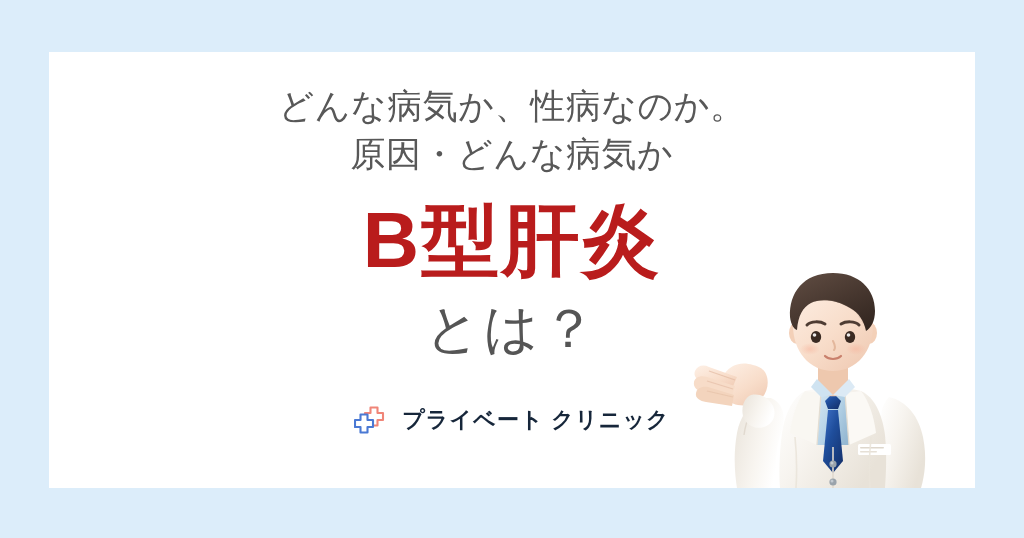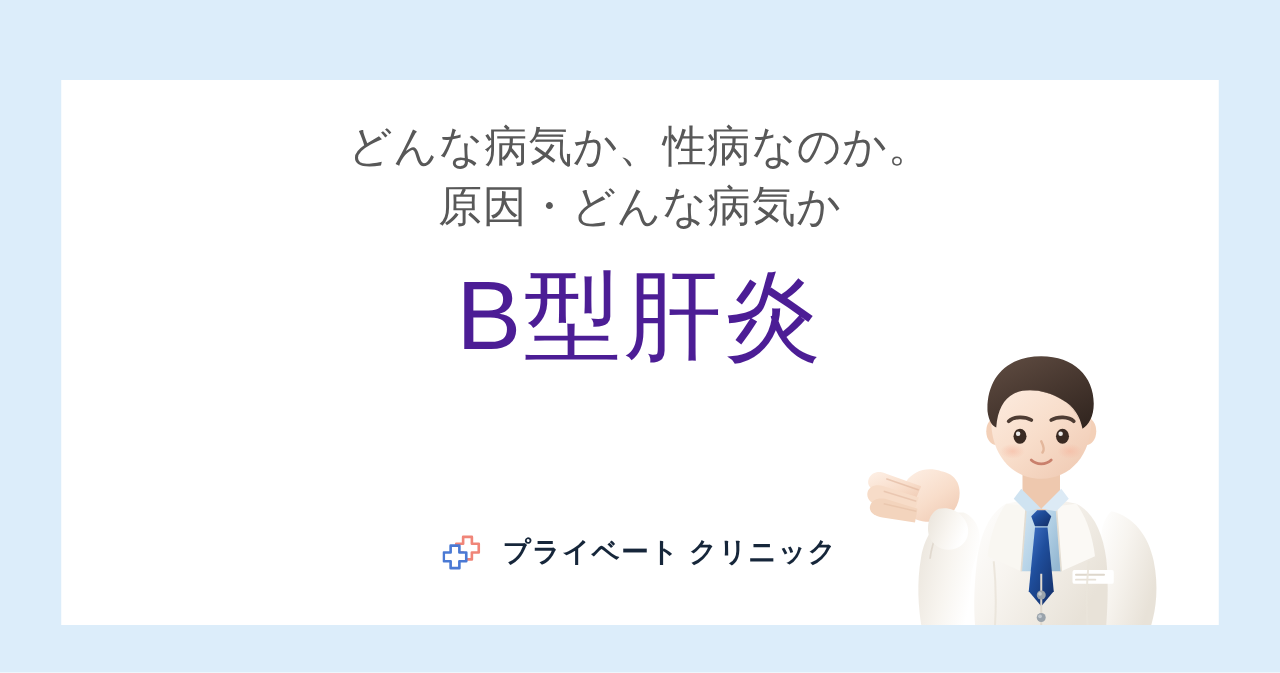--- a/index.html
+++ b/index.html
@@ -14,21 +14,21 @@
   body {
     background: #dcedfa;
     font-family: "Liberation Sans", "DejaVu Sans", sans-serif;
     display: flex;
     align-items: center;
     justify-content: center;
   }
 
   .banner-frame {
     position: absolute;
-    left: 0; top: 12px;
+    left: 0; top: 0;
     width: 1024px;
     height: 455px;
     background: #dcedfa;
   }
 
   .card {
     position: absolute;
     left: 49px;
     top: 52px;
     width: 926px;
@@ -55,25 +55,25 @@
     font-weight: 400;
     padding-top: 30px;
   }
 
   .subtitle-line {
     display: block;
     white-space: nowrap;
   }
 
   .main-title {
-    color: #4c1d95;
+    color: #b91c1c;
     font-size: 78px;
     line-height: 1.0;
     letter-spacing: 2px;
-    font-weight: 400;
+    font-weight: 700;
     margin-top: 22px;
     white-space: nowrap;
   }
 
   .title-suffix {
     color: #555555;
     font-size: 54px;
     line-height: 1.0;
     letter-spacing: 3px;
     font-weight: 400;
@@ -93,21 +93,20 @@
   .doctor svg { display: block; width: 100%; height: 100%; }
 
   
   .footer-bar {
     position: absolute;
     left: 0;
     bottom: 0;
     width: 1024px;
     height: 50px;
     display: flex;
-    align-items: center;
     justify-content: center;
     gap: 14px;
     z-index: 6;
   }
 
   .logo-mark {
     width: 34px;
     height: 30px;
     flex: 0 0 auto;
   }
@@ -130,20 +129,21 @@
 
     <div class="text-block">
 
       <div class="subtitle">
         <span class="subtitle-line">どんな病気か、性病なのか。</span>
         <span class="subtitle-line">原因・どんな病気か</span>
       </div>
 
       <div class="main-title">B型肝炎</div>
 
+      <div class="title-suffix">とは？</div>
     </div>
 
     <div class="doctor">
       <svg viewBox="0 0 330 221" xmlns="http://www.w3.org/2000/svg">
         <defs>
           <linearGradient id="coatGrad" x1="0" y1="0" x2="1" y2="0.6">
             <stop offset="0%" stop-color="#ffffff"></stop>
             <stop offset="45%" stop-color="#f7f4ef"></stop>
             <stop offset="100%" stop-color="#e8e2d8"></stop>
           </linearGradient>

